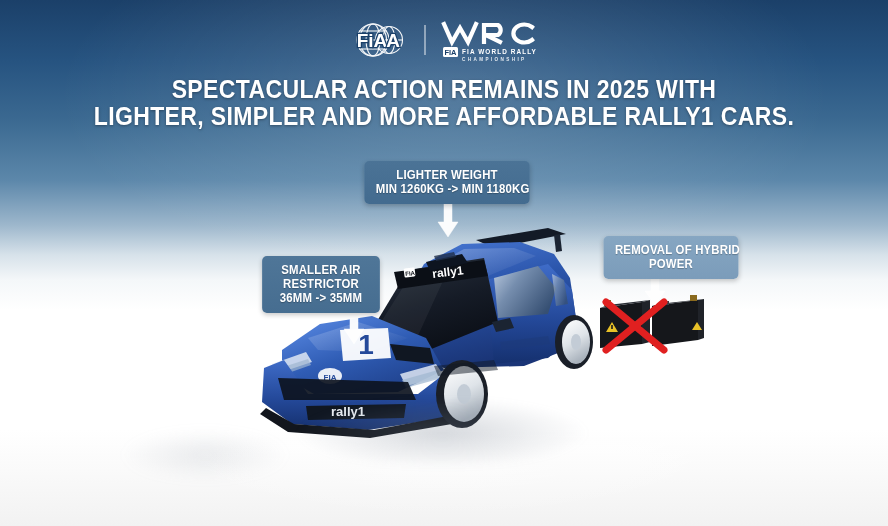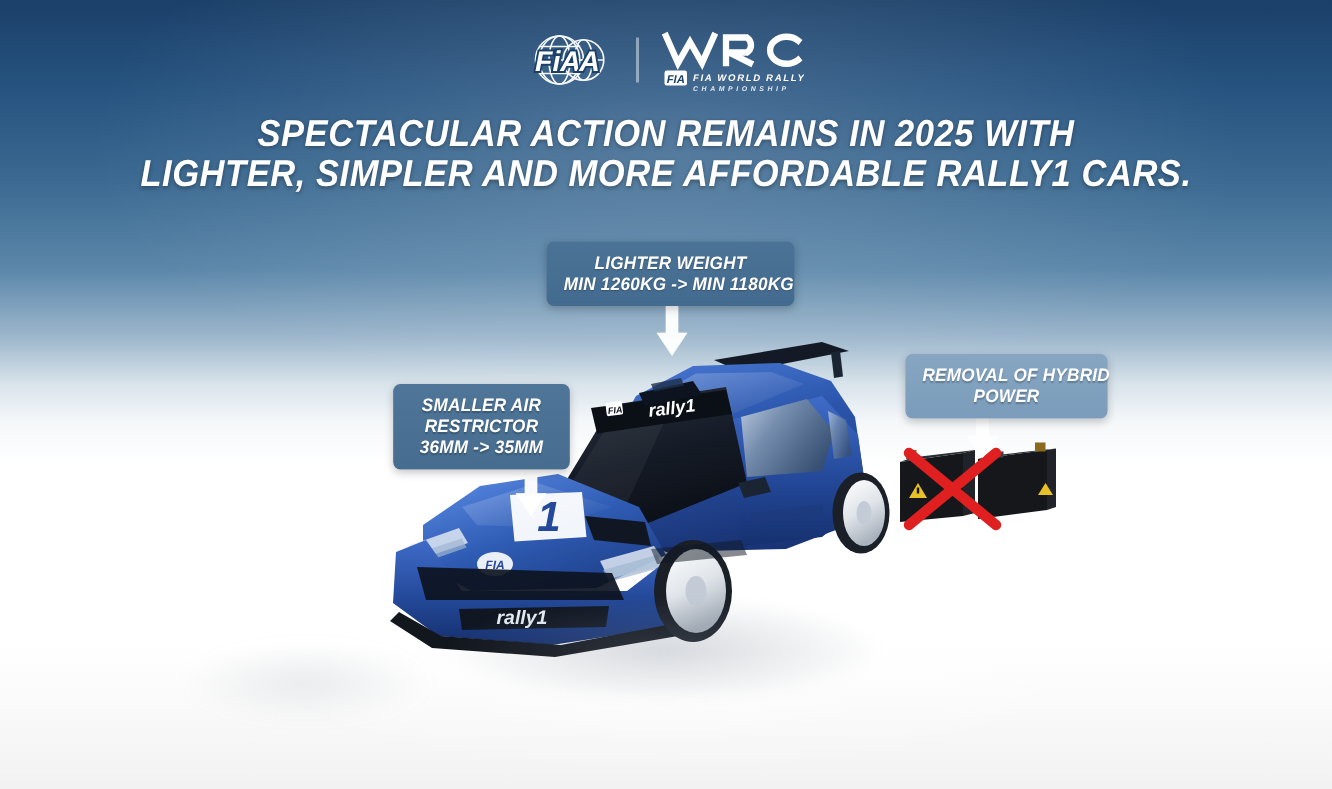--- a/index.html
+++ b/index.html
@@ -18,21 +18,20 @@
         #265380 60px,
         #3b6991 120px,
         #5c87aa 180px,
         #9db7cc 225px,
         #d7e2ea 255px,
         #f4f7f9 280px,
         #ffffff 310px,
         #ffffff 430px,
         #fafafa 470px,
         #f2f2f2 526px);
-    font-style: italic;
   }
   
   #vignette{
     position:absolute; inset:0;
     background:radial-gradient(ellipse 70% 55% at 50% 18%, rgba(255,255,255,.16), rgba(255,255,255,0) 62%);
     pointer-events:none;
   }
   #floorglow{
     position:absolute; left:0; right:0; top:300px; height:226px;
     background:radial-gradient(ellipse 60% 80% at 50% 40%, rgba(255,255,255,.95), rgba(250,250,250,0) 70%);

